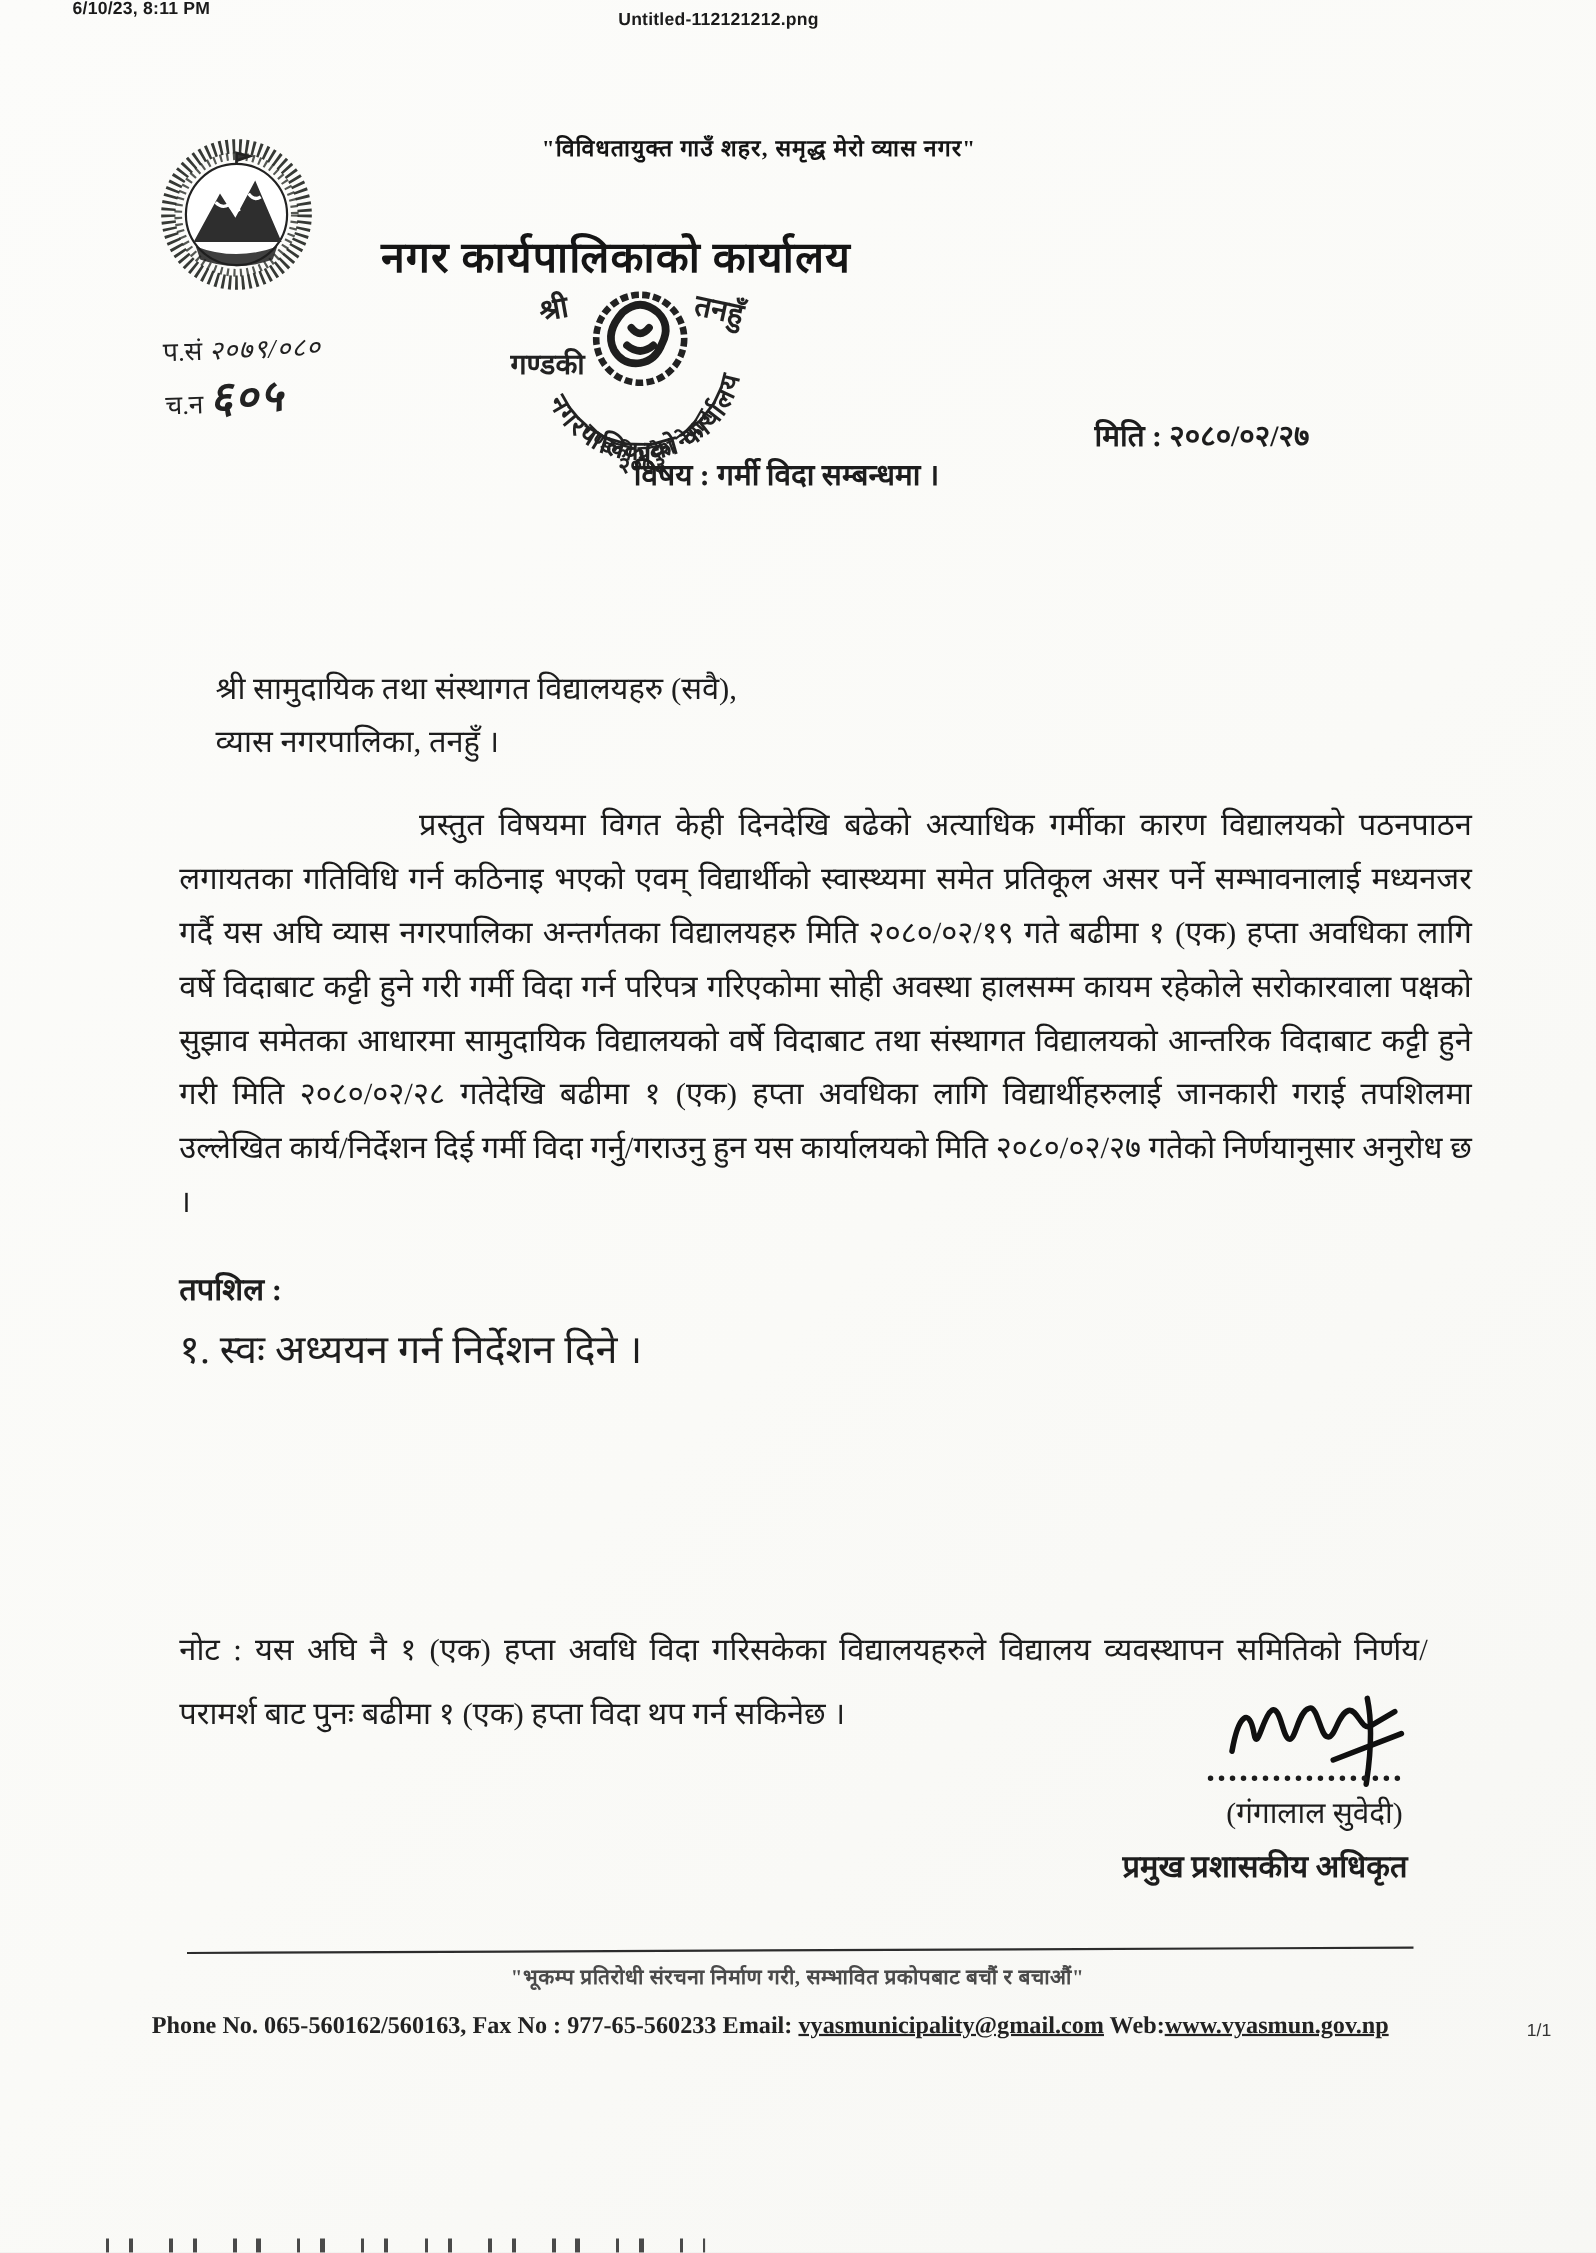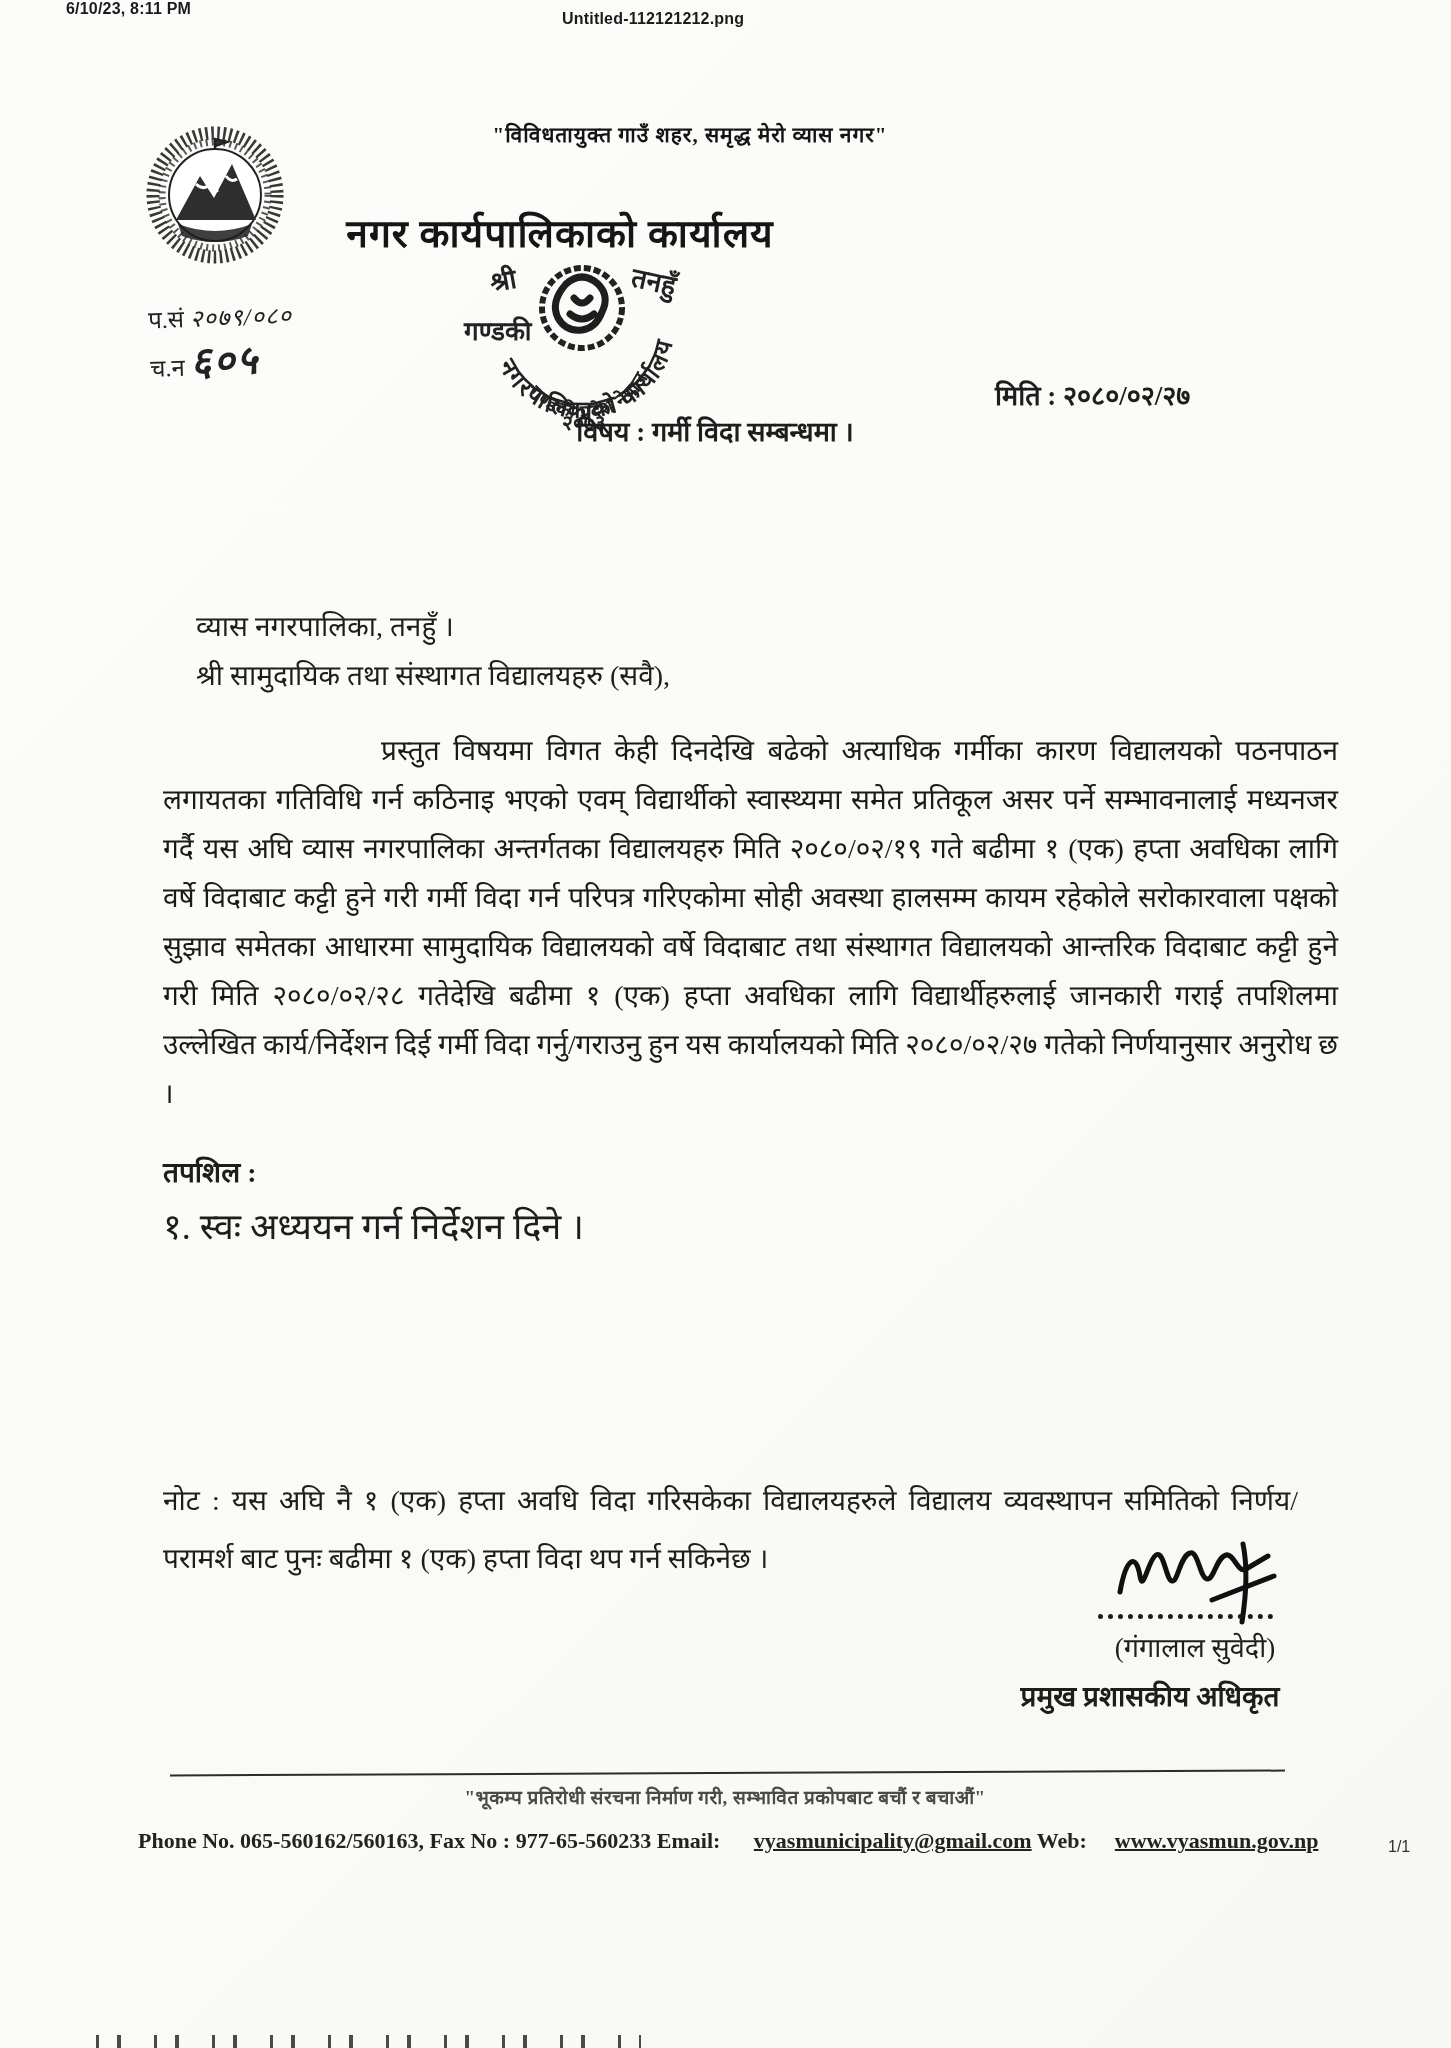--- a/index.html
+++ b/index.html
@@ -34,21 +34,21 @@
   .item{font-size:36px;line-height:55px;text-align:justify;margin-bottom:5px;}
   .note{font-size:28px;line-height:58px;text-align:justify;}
   
   .sig-dots{border-bottom:5px dotted #1c1c1c;}
   .sig-name{font-size:27px;}
   .sig-title{font-size:28px;font-weight:700;}
   
   .footer-rule{border-top:2px solid #2c2c2c;transform:rotate(-0.25deg);}
   .footer-slogan{font-size:19px;font-weight:bold;color:#4a4a4a;letter-spacing:.5px;}
   .footer-contact{font-size:22px;font-weight:bold;color:#222;}
-  .u{text-decoration:underline;text-decoration-thickness:2px;margin-left:28px;}
+  .u{text-decoration:underline;text-decoration-thickness:2px;}
   .pageno{font-size:16px;color:#333;}
   .clip-strip{
     height:13px;opacity:.85;
     background:repeating-linear-gradient(90deg,#2b2b2b 0 3px,transparent 3px 21px,#2b2b2b 21px 25px,transparent 25px 58px);
   }
   svg text{font-family:"Liberation Serif","DejaVu Serif",serif;}
 </style>
 </head>
 <body>
 
@@ -101,22 +101,22 @@
   </div>
   <div class="abs refline" style="left:150px;top:332px;">
     <span>च.न</span>
     <span class="ref-big">६०५</span>
   </div>
 
   <div class="abs dateline" style="left:995px;top:376px;">मिति : २०८०/०२/२७</div>
   <div class="abs subjectline center" style="left:490px;top:412px;width:450px;">विषय : गर्मी विदा सम्बन्धमा ।</div>
 
   <div class="abs recipient" style="left:196px;top:602px;width:760px;">
+    <div>श्री सामुदायिक तथा संस्थागत विद्यालयहरु (सवै),</div>
     <div>व्यास नगरपालिका, तनहुँ ।</div>
-    <div>श्री सामुदायिक तथा संस्थागत विद्यालयहरु (सवै),</div>
   </div>
 
   <div class="abs bodypar" style="left:163px;top:726px;width:1175px;">प्रस्तुत विषयमा विगत केही दिनदेखि बढेको अत्याधिक गर्मीका कारण विद्यालयको पठनपाठन लगायतका गतिविधि गर्न कठिनाइ भएको एवम् विद्यार्थीको स्वास्थ्यमा समेत प्रतिकूल असर पर्ने सम्भावनालाई मध्यनजर गर्दै यस अघि व्यास नगरपालिका अन्तर्गतका विद्यालयहरु मिति २०८०/०२/१९ गते बढीमा १ (एक) हप्ता अवधिका लागि वर्षे विदाबाट कट्टी हुने गरी गर्मी विदा गर्न परिपत्र गरिएकोमा सोही अवस्था हालसम्म कायम रहेकोले सरोकारवाला पक्षको सुझाव समेतका आधारमा सामुदायिक विद्यालयको वर्षे विदाबाट तथा संस्थागत विद्यालयको आन्तरिक विदाबाट कट्टी हुने गरी मिति २०८०/०२/२८ गतेदेखि बढीमा १ (एक) हप्ता अवधिका लागि विद्यार्थीहरुलाई जानकारी गराई तपशिलमा उल्लेखित कार्य/निर्देशन दिई गर्मी विदा गर्नु/गराउनु हुन यस कार्यालयको मिति २०८०/०२/२७ गतेको निर्णयानुसार अनुरोध छ ।</div>
 
   <div class="abs detailslabel" style="left:163px;top:1152px;">तपशिल :</div>
 
   <div class="abs" style="left:163px;top:1200px;width:1180px;">
     <div class="item">१. स्वः अध्ययन गर्न निर्देशन दिने ।</div>
   </div>
 

